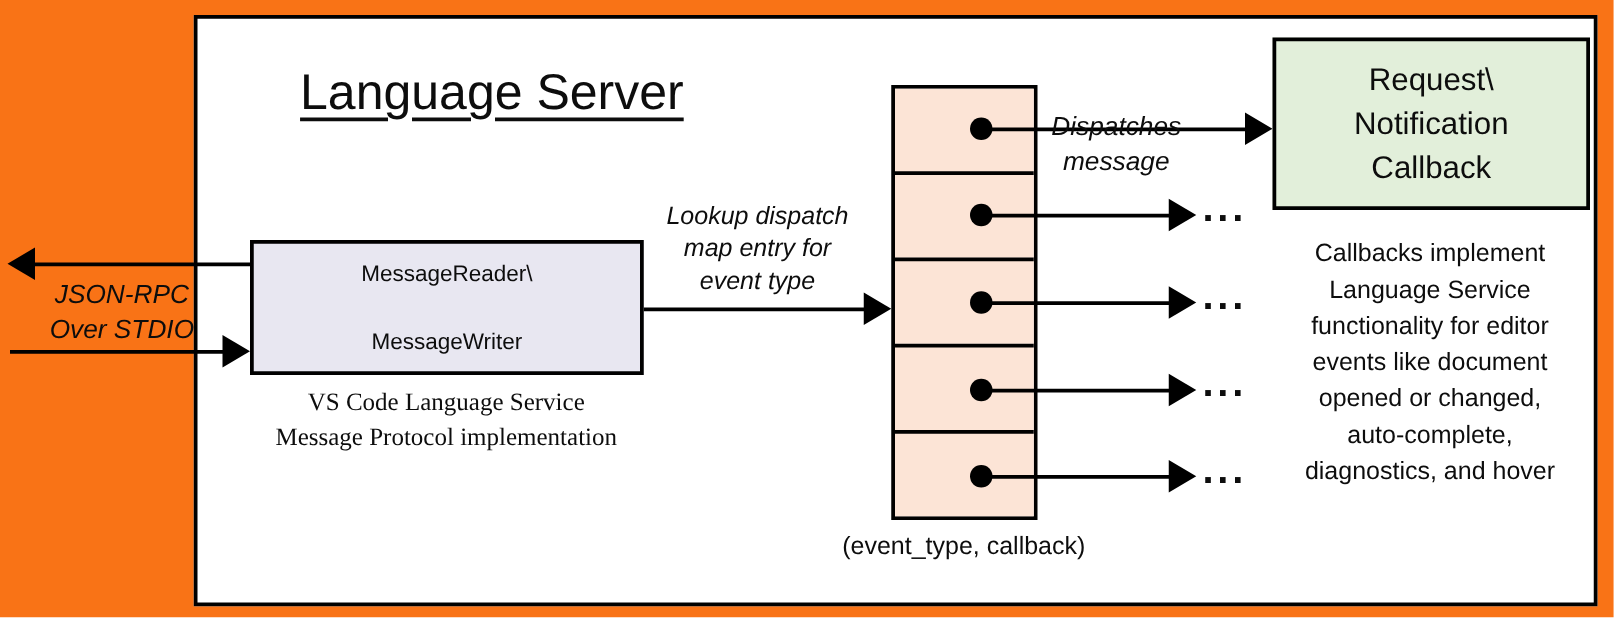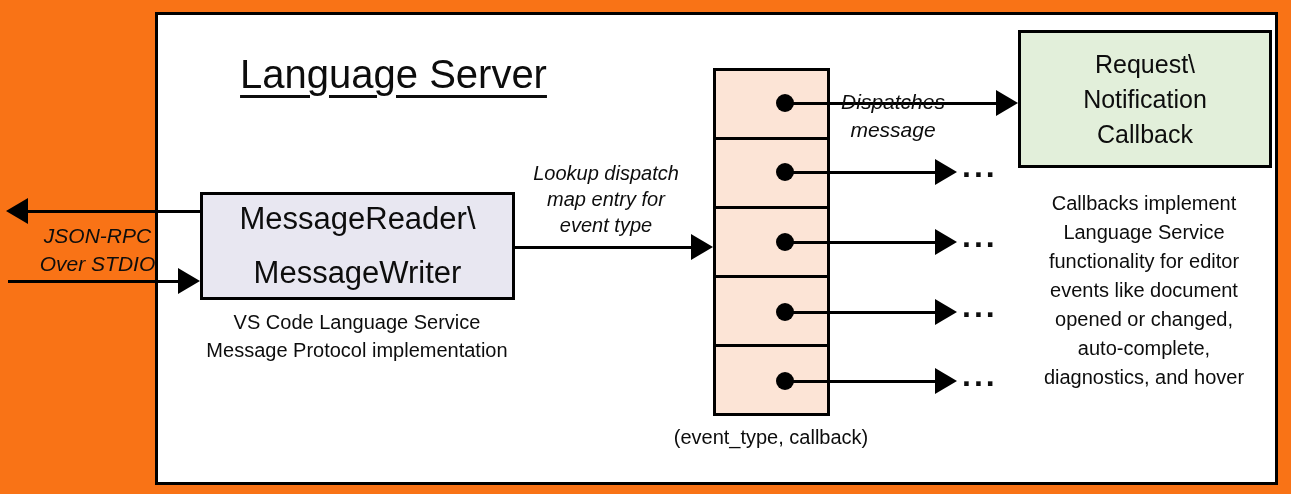--- a/index.html
+++ b/index.html
@@ -47,21 +47,21 @@
   }
   .title {
     position: absolute;
     font-size: 40px;
     text-align: center;
     text-decoration: underline;
     text-decoration-thickness: 3px;
     text-underline-offset: 7px;
     white-space: nowrap;
   }
-  .box-label { font-size: 31px; line-height: 36px; gap: 18px; }
+  .box-label { font-size: 18px; line-height: 36px; gap: 18px; }
   .cb-label  { font-size: 25px; line-height: 35px; }
   .caption   { position: absolute; font-size: 20px; line-height: 28px; text-align: center; }
   .italic-label { position: absolute; font-style: italic; font-size: 21px; line-height: 28px; text-align: center; }
   .lookup-label { position: absolute; font-style: italic; font-size: 20px; line-height: 26px; text-align: center; }
   .note { position: absolute; font-size: 20px; line-height: 29px; text-align: center; }
   .reader-box   { background: #e8e7f1; }
   .callback-box { background: #e2efda; }
   .map {
     position: absolute;
     border: 3px solid #000;
@@ -98,21 +98,21 @@
   <div class="italic-label" style="left:15px; top:222px; width:165px;">
     <div>JSON-RPC</div>
     <div>Over STDIO</div>
   </div>
 
   <div class="box reader-box box-label" style="left:200px; top:192px; width:315px; height:108px;">
     <div>MessageReader\</div>
     <div>MessageWriter</div>
   </div>
 
-  <div class="caption" style="left:187px; top:308px; width:340px;">
+  <div class="caption" style="left:187px; top:308px; width:340px;font-family:Liberation Serif, serif;">
     <div>VS Code Language Service</div>
     <div>Message Protocol implementation</div>
   </div>
 
   <div class="hline" style="left:515px; top:246px; width:178px;"></div>
   <div class="head-r" style="left:691px; top:234px;"></div>
 
   <div class="lookup-label" style="left:516px; top:160px; width:180px;">
     <div>Lookup dispatch</div>
     <div>map entry for</div>

